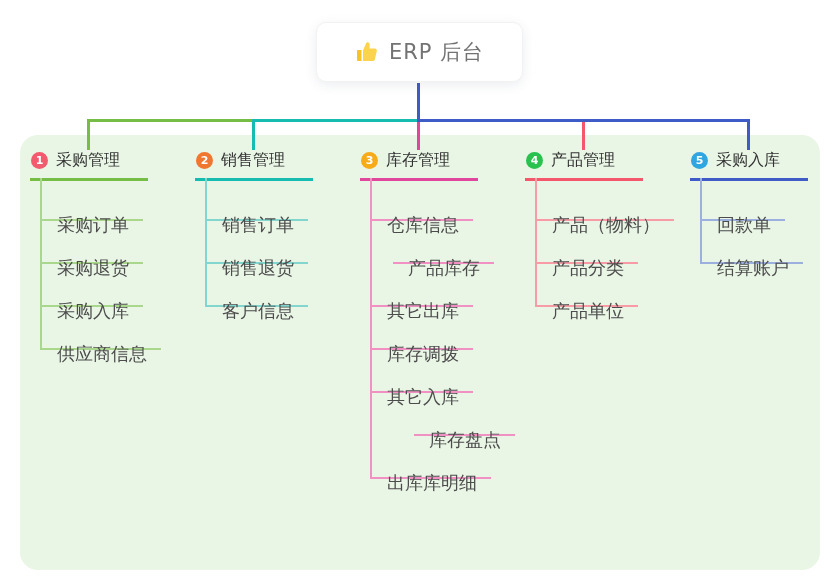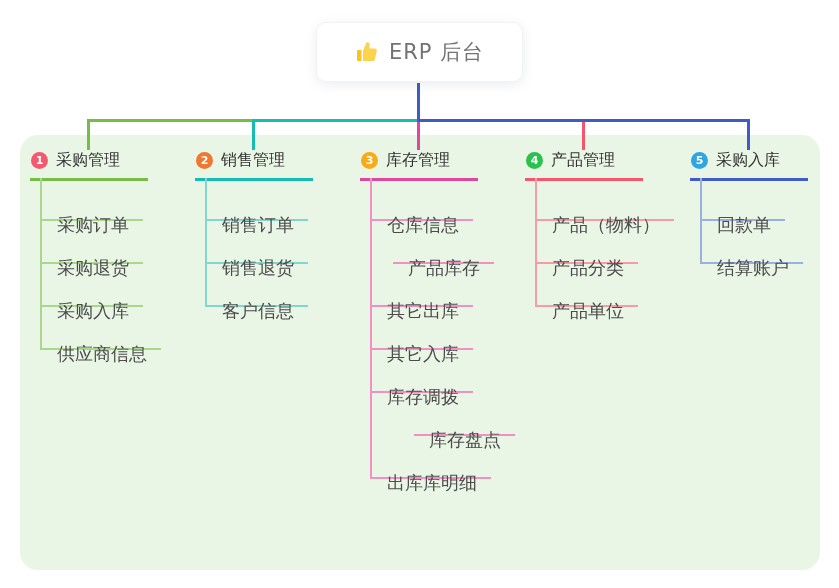--- a/index.html
+++ b/index.html
@@ -111,22 +111,22 @@
       </div>
       <div class="branch-col" style="left: 360px; top: 135px;">
         <div class="branch-header" style="border-bottom-color: rgb(224, 71, 156);">
           <span class="branch-badge" style="background: rgb(247, 171, 25);">3</span>
           <span>库存管理</span>
         </div>
         <div class="children" style="border-left-color: rgb(241, 145, 195);">
           <div class="child-node" style="border-bottom-color: rgb(241, 145, 195);">仓库信息</div>
           <div class="child-node" style="border-bottom-color: rgb(241, 145, 195); margin-left: 21px;">产品库存</div>
           <div class="child-node" style="border-bottom-color: rgb(241, 145, 195);">其它出库</div>
+          <div class="child-node" style="border-bottom-color: rgb(241, 145, 195);">库存调拨</div>
           <div class="child-node" style="border-bottom-color: rgb(241, 145, 195);">其它入库</div>
-          <div class="child-node" style="border-bottom-color: rgb(241, 145, 195);">库存调拨</div>
           <div class="child-node" style="border-bottom-color: rgb(241, 145, 195); margin-left: 42px;">库存盘点</div>
           <div class="child-node" style="border-bottom-color: rgb(241, 145, 195);">出库库明细</div>
         </div>
       </div>
       <div class="branch-col" style="left: 525px; top: 135px;">
         <div class="branch-header" style="border-bottom-color: rgb(244, 86, 108);">
           <span class="branch-badge" style="background: rgb(41, 194, 78);">4</span>
           <span>产品管理</span>
         </div>
         <div class="children" style="border-left-color: rgb(247, 156, 166);">

